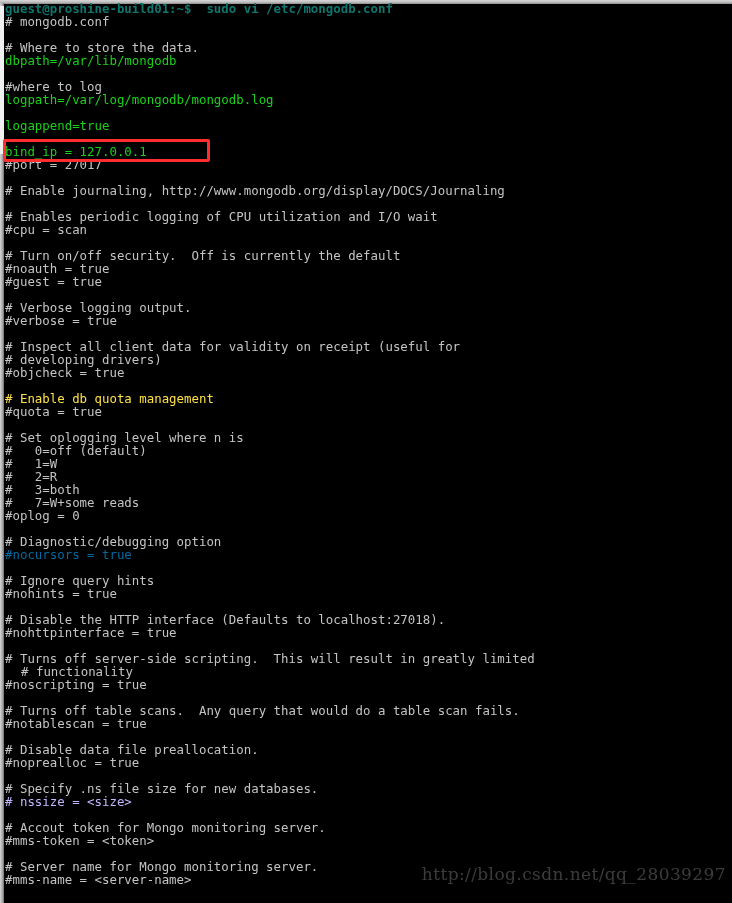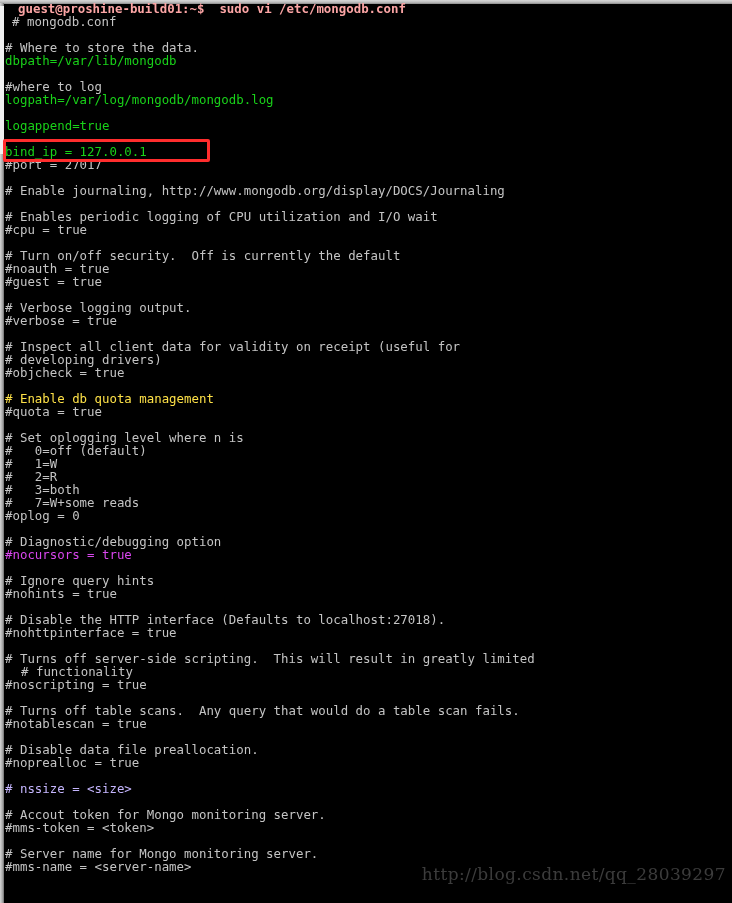--- a/index.html
+++ b/index.html
@@ -87,38 +87,38 @@
 <body>
 
 <div id="terminal" style="background: rgb(0, 0, 0);">
 
   <div class="edge-top"></div>
   <div class="edge-left">
     <div class="scroll-thumb"></div>
   </div>
 
   <div id="screen">
-      <div class="line prompt" style="color: #fca5a5; padding-left: 13px;">guest@proshine-build01:~$  sudo vi /etc/mongodb.conf</div>
-      <div class="line comment" style="color: rgb(196, 196, 196); padding-left: 7px;"># mongodb.conf</div>
+      <div class="line prompt" style="color: #0f766e;">guest@proshine-build01:~$  sudo vi /etc/mongodb.conf</div>
+      <div class="line comment" style="color: rgb(196, 196, 196);"># mongodb.conf</div>
       <div class="line blank"></div>
       <div class="line comment" style="color: rgb(196, 196, 196);"># Where to store the data.</div>
       <div class="line value" style="color: rgb(25, 210, 25);">dbpath=/var/lib/mongodb</div>
       <div class="line blank"></div>
       <div class="line comment" style="color: rgb(196, 196, 196);">#where to log</div>
       <div class="line value" style="color: rgb(25, 210, 25);">logpath=/var/log/mongodb/mongodb.log</div>
       <div class="line blank"></div>
       <div class="line value" style="color: rgb(25, 210, 25);">logappend=true</div>
       <div class="line blank"></div>
       <div class="line value" style="color: rgb(25, 210, 25);">bind_ip = 127.0.0.1</div>
       <div class="line comment" style="color: rgb(196, 196, 196);">#port = 27017</div>
       <div class="line blank"></div>
       <div class="line comment" style="color: rgb(196, 196, 196);"># Enable journaling, http://www.mongodb.org/display/DOCS/Journaling</div>
       <div class="line blank"></div>
       <div class="line comment" style="color: rgb(196, 196, 196);"># Enables periodic logging of CPU utilization and I/O wait</div>
-      <div class="line comment" style="color: rgb(196, 196, 196);">#cpu = true</div>
+      <div class="line comment" style="color: rgb(196, 196, 196);">#cpu = scan</div>
       <div class="line blank"></div>
       <div class="line comment" style="color: rgb(196, 196, 196);"># Turn on/off security.  Off is currently the default</div>
       <div class="line comment" style="color: rgb(196, 196, 196);">#noauth = true</div>
       <div class="line comment" style="color: rgb(196, 196, 196);">#guest = true</div>
       <div class="line blank"></div>
       <div class="line comment" style="color: rgb(196, 196, 196);"># Verbose logging output.</div>
       <div class="line comment" style="color: rgb(196, 196, 196);">#verbose = true</div>
       <div class="line blank"></div>
       <div class="line comment" style="color: rgb(196, 196, 196);"># Inspect all client data for validity on receipt (useful for</div>
       <div class="line comment" style="color: rgb(196, 196, 196);"># developing drivers)</div>
@@ -129,38 +129,39 @@
       <div class="line blank"></div>
       <div class="line comment" style="color: rgb(196, 196, 196);"># Set oplogging level where n is</div>
       <div class="line comment" style="color: rgb(196, 196, 196);">#   0=off (default)</div>
       <div class="line comment" style="color: rgb(196, 196, 196);">#   1=W</div>
       <div class="line comment" style="color: rgb(196, 196, 196);">#   2=R</div>
       <div class="line comment" style="color: rgb(196, 196, 196);">#   3=both</div>
       <div class="line comment" style="color: rgb(196, 196, 196);">#   7=W+some reads</div>
       <div class="line comment" style="color: rgb(196, 196, 196);">#oplog = 0</div>
       <div class="line blank"></div>
       <div class="line comment" style="color: rgb(196, 196, 196);"># Diagnostic/debugging option</div>
-      <div class="line comment" style="color: #d946ef;">#nocursors = true</div>
+      <div class="line comment" style="color: #0369a1;">#nocursors = true</div>
       <div class="line blank"></div>
       <div class="line comment" style="color: rgb(196, 196, 196);"># Ignore query hints</div>
       <div class="line comment" style="color: rgb(196, 196, 196);">#nohints = true</div>
       <div class="line blank"></div>
       <div class="line comment" style="color: rgb(196, 196, 196);"># Disable the HTTP interface (Defaults to localhost:27018).</div>
       <div class="line comment" style="color: rgb(196, 196, 196);">#nohttpinterface = true</div>
       <div class="line blank"></div>
       <div class="line comment" style="color: rgb(196, 196, 196);"># Turns off server-side scripting.  This will result in greatly limited</div>
       <div class="line comment" style="color: rgb(196, 196, 196); padding-left: 16px;"># functionality</div>
       <div class="line comment" style="color: rgb(196, 196, 196);">#noscripting = true</div>
       <div class="line blank"></div>
       <div class="line comment" style="color: rgb(196, 196, 196);"># Turns off table scans.  Any query that would do a table scan fails.</div>
       <div class="line comment" style="color: rgb(196, 196, 196);">#notablescan = true</div>
       <div class="line blank"></div>
       <div class="line comment" style="color: rgb(196, 196, 196);"># Disable data file preallocation.</div>
       <div class="line comment" style="color: rgb(196, 196, 196);">#noprealloc = true</div>
       <div class="line blank"></div>
+      <div class="line comment" style="color: rgb(196, 196, 196);"># Specify .ns file size for new databases.</div>
       <div class="line comment" style="color: #c4b5fd;"># nssize = &lt;size&gt;</div>
       <div class="line blank"></div>
       <div class="line comment" style="color: rgb(196, 196, 196);"># Accout token for Mongo monitoring server.</div>
       <div class="line comment" style="color: rgb(196, 196, 196);">#mms-token = &lt;token&gt;</div>
       <div class="line blank"></div>
       <div class="line comment" style="color: rgb(196, 196, 196);"># Server name for Mongo monitoring server.</div>
       <div class="line comment" style="color: rgb(196, 196, 196);">#mms-name = &lt;server-name&gt;</div>
     </div>
 
   <div id="highlight-box" style="border-color: rgb(255, 45, 45);"></div>

